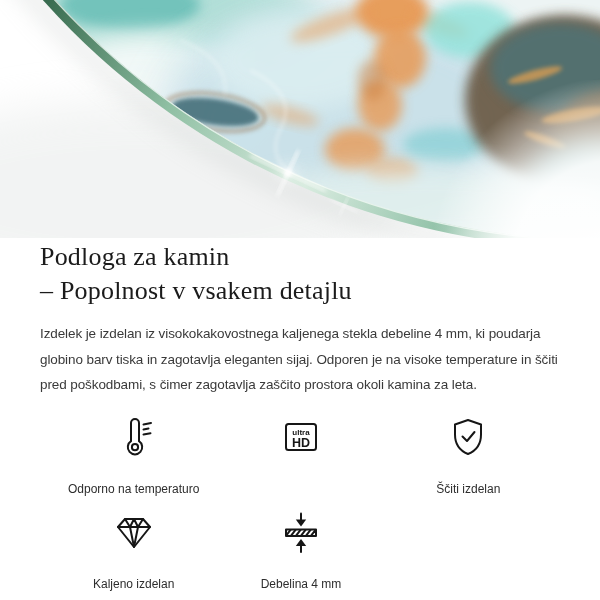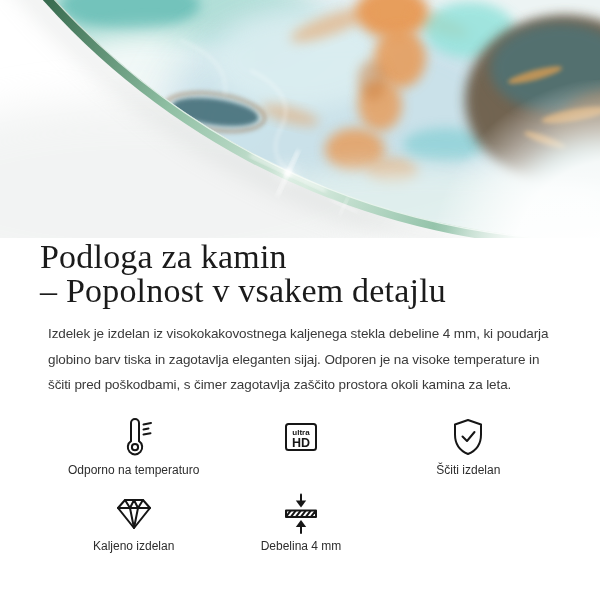--- a/index.html
+++ b/index.html
@@ -1,29 +1,29 @@
 <!DOCTYPE html>
 <html lang="sl"><head>
 <meta charset="utf-8">
 <style>
   html,body{margin:0;padding:0;background:#ffffff;}
   body{width:600px;height:600px;overflow:hidden;font-family:"Liberation Sans",sans-serif;}
   .hero{position:relative;width:600px;height:238px;background:#ffffff;}
   .hero svg{display:block;}
   .content{padding:0 38px 0 40px;}
   .title{font-family:"Liberation Serif","DejaVu Serif",serif;font-weight:400;
-         font-size:34px;line-height:34px;color:#1b1b1b;margin:2px 0 13px 0;letter-spacing:.2px;}
+         font-size:26px;line-height:34px;color:#1b1b1b;margin:2px 0 13px 0;letter-spacing:.2px;}
   .title span{display:block;}
-  .desc{font-size:13.5px;line-height:25.5px;color:#3a3a3a;margin:8px;max-width:528px;
+  .desc{font-size:13.5px;line-height:25.5px;color:#3a3a3a;margin:0;max-width:528px;
         letter-spacing:-0.1px;}
   .features{margin-top:16px;display:grid;grid-template-columns:repeat(3,1fr);
             row-gap:13px;padding:0 10px;}
   .feature{display:flex;flex-direction:column;align-items:center;}
   .icon-box{height:46px;display:flex;align-items:center;justify-content:center;}
-  .feature-label{margin-top:3px;font-size:12px;color:#2d2d2d;text-align:center;}
+  .feature-label{margin-top:22px;font-size:12px;color:#2d2d2d;text-align:center;}
   .fi{stroke:#161616;fill:none;stroke-width:2;stroke-linecap:round;stroke-linejoin:round;}
   .fi-fill{fill:#161616;stroke:none;}
   .badge-text{font-family:"Liberation Sans",sans-serif;font-weight:700;fill:#161616;
               text-anchor:middle;}
 </style>
 </head>
 <body>
 
 <div class="hero">
   <svg width="600" height="238" viewBox="0 0 600 238">

